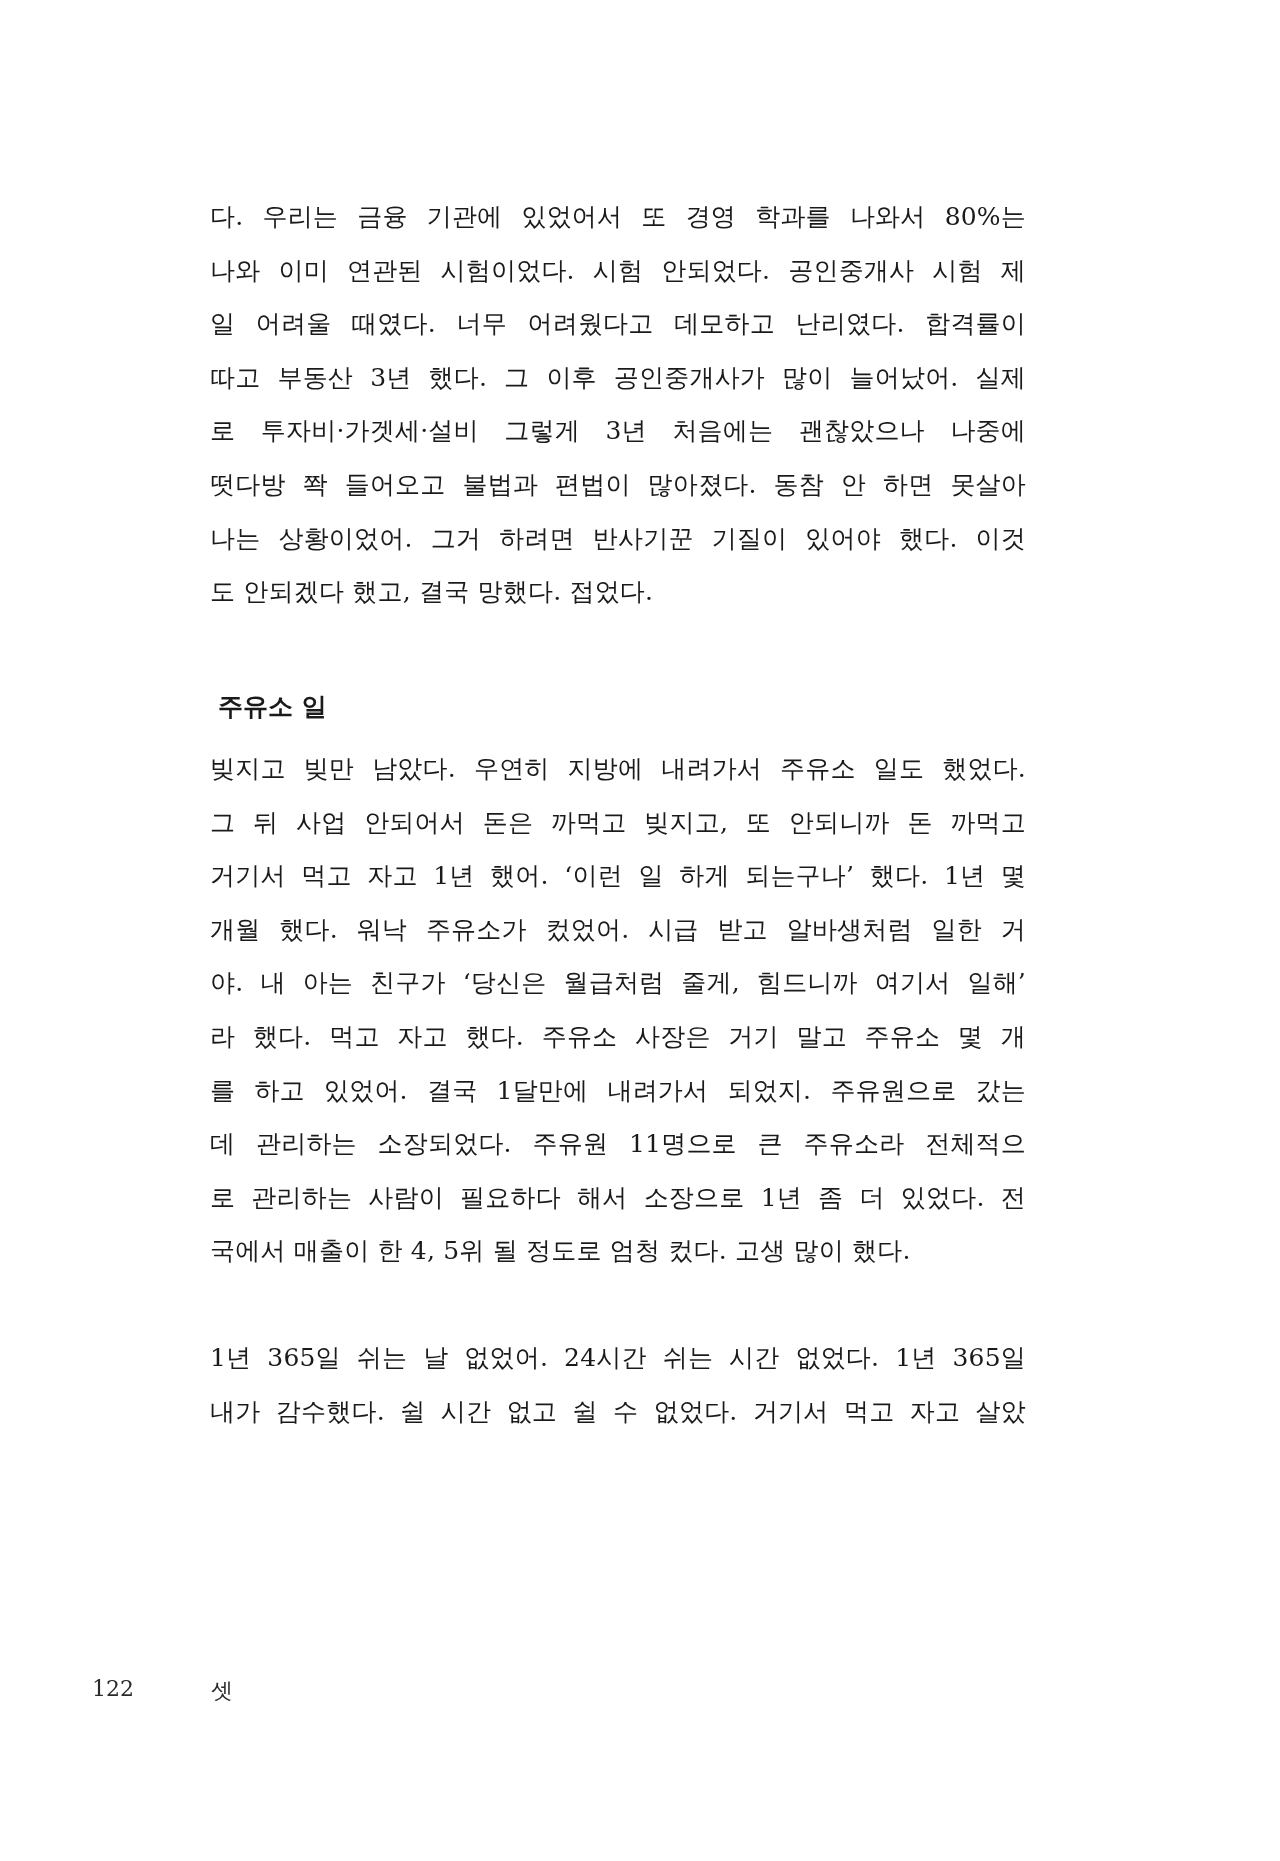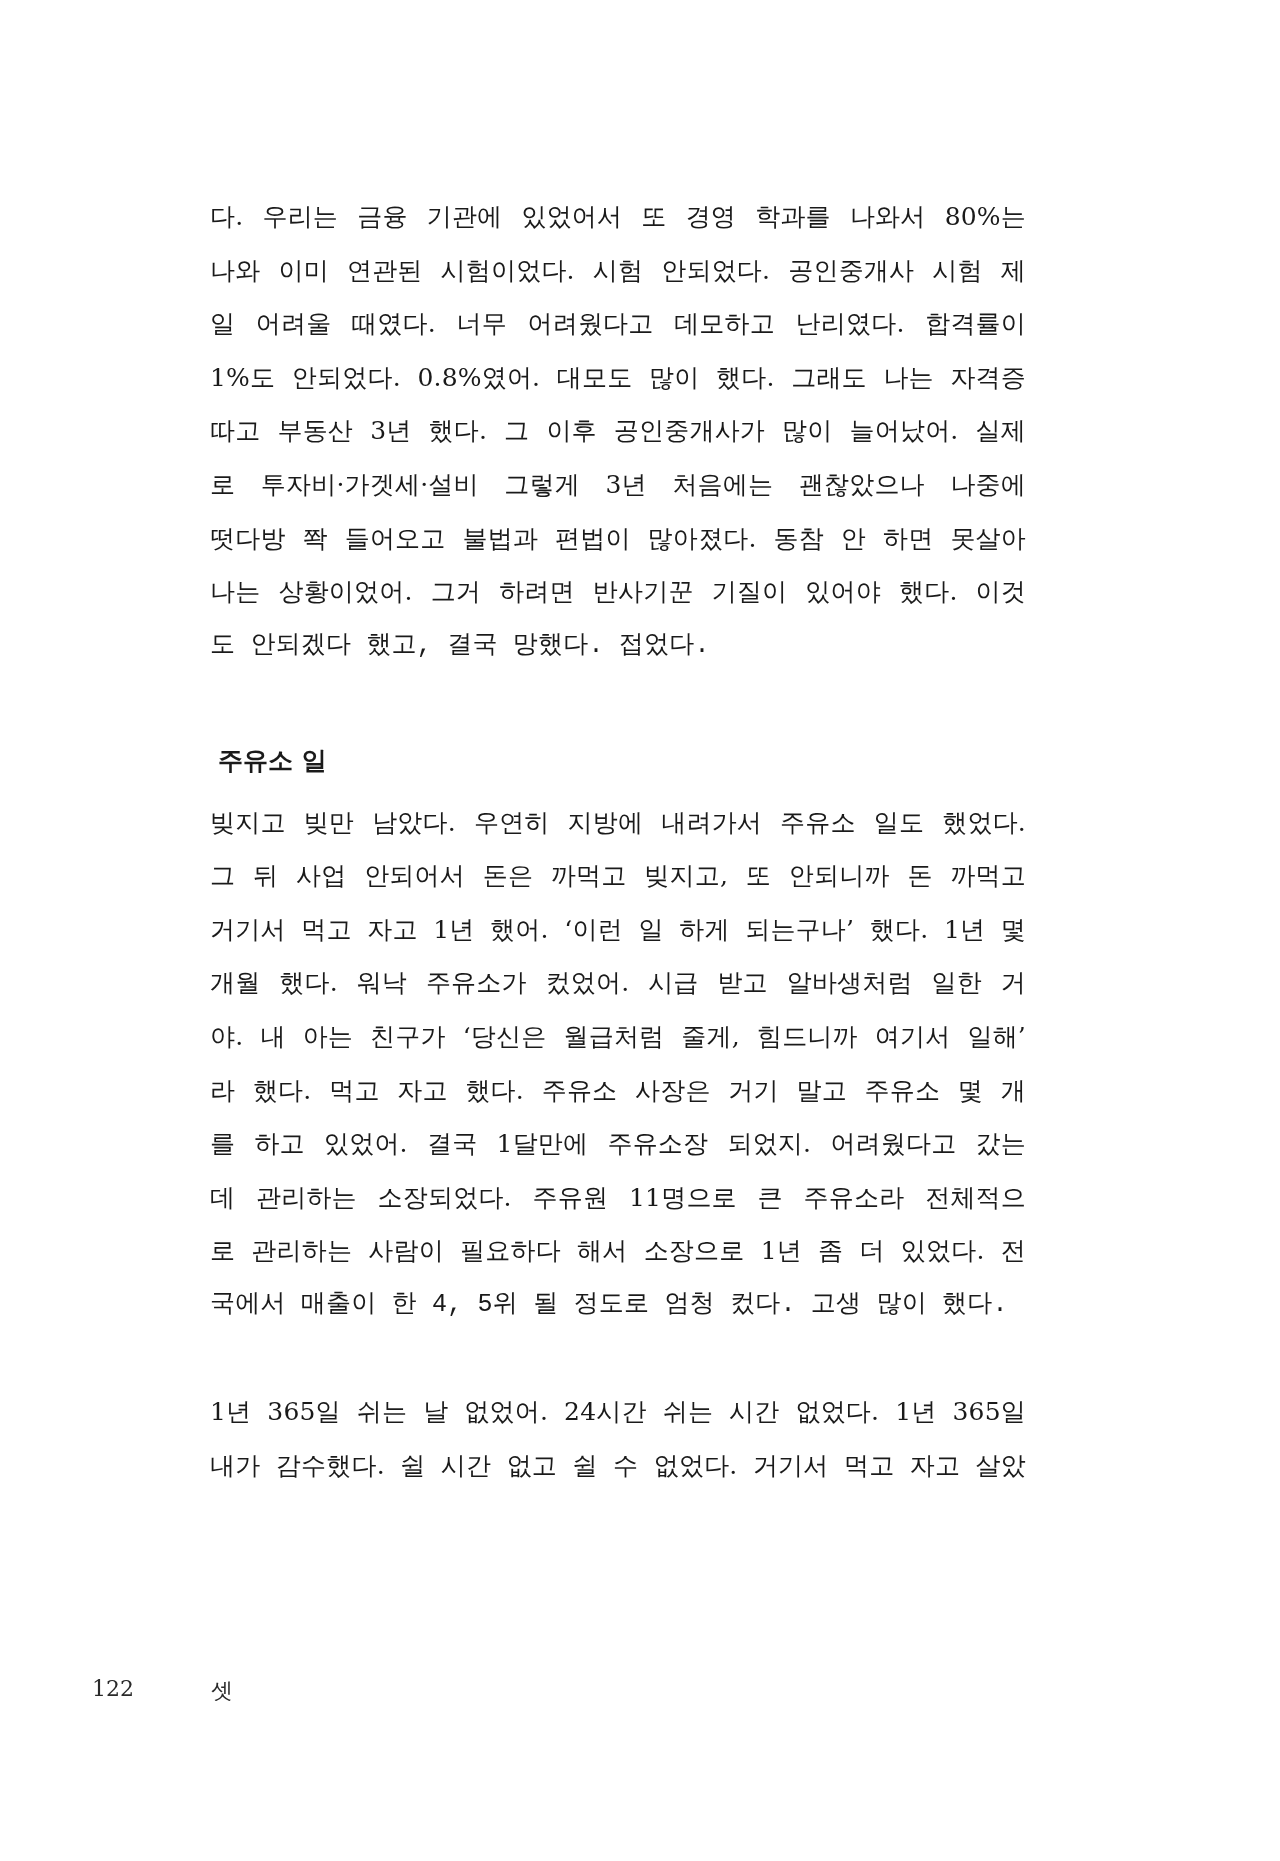--- a/index.html
+++ b/index.html
@@ -40,21 +40,20 @@
   }
   .line {
     display: block;
     height: 53.6px;
     text-align: justify;
     text-align-last: justify;
     white-space: nowrap;
   }
   .line.last {
     text-align-last: left;
-    font-family: Liberation Mono, monospace;
   }
   .para-gap {
     height: 53.6px;
   }
   .heading {
     margin: 8px;
     font-family: "DejaVu Sans", "Liberation Sans", sans-serif;
     font-weight: bold;
     font-size: 25px;
     line-height: 53.6px;
@@ -84,40 +83,39 @@
 </head>
 <body>
 
 <div class="page">
   <div class="body-text">
 
     <div class="para">
       <span class="line">다. 우리는 금융 기관에 있었어서 또 경영 학과를 나와서 80%는</span>
       <span class="line">나와 이미 연관된 시험이었다. 시험 안되었다. 공인중개사 시험 제</span>
       <span class="line">일 어려울 때였다. 너무 어려웠다고 데모하고 난리였다. 합격률이</span>
-      <span class="line">1%도 안되었다. 0.8%였어. 대모도 많이 했다. 그래도 나는 자격증</span>
       <span class="line">따고 부동산 3년 했다. 그 이후 공인중개사가 많이 늘어났어. 실제</span>
       <span class="line">로 투자비·가겟세·설비 그렇게 3년 처음에는 괜찮았으나 나중에</span>
       <span class="line">떳다방 쫙 들어오고 불법과 편법이 많아졌다. 동참 안 하면 못살아</span>
       <span class="line">나는 상황이었어. 그거 하려면 반사기꾼 기질이 있어야 했다. 이것</span>
       <span class="line last">도 안되겠다 했고, 결국 망했다. 접었다.</span>
     </div>
 
     <div class="para-gap"></div>
 
     <h2 class="heading">주유소 일</h2>
 
     <div class="para">
       <span class="line">빚지고 빚만 남았다. 우연히 지방에 내려가서 주유소 일도 했었다.</span>
       <span class="line">그 뒤 사업 안되어서 돈은 까먹고 빚지고, 또 안되니까 돈 까먹고</span>
       <span class="line">거기서 먹고 자고 1년 했어. ‘이런 일 하게 되는구나’ 했다. 1년 몇</span>
       <span class="line">개월 했다. 워낙 주유소가 컸었어. 시급 받고 알바생처럼 일한 거</span>
       <span class="line">야. 내 아는 친구가 ‘당신은 월급처럼 줄게, 힘드니까 여기서 일해’</span>
       <span class="line">라 했다. 먹고 자고 했다. 주유소 사장은 거기 말고 주유소 몇 개</span>
-      <span class="line">를 하고 있었어. 결국 1달만에 주유소장 되었지. 어려웠다고 갔는</span>
+      <span class="line">를 하고 있었어. 결국 1달만에 내려가서 되었지. 주유원으로 갔는</span>
       <span class="line">데 관리하는 소장되었다. 주유원 11명으로 큰 주유소라 전체적으</span>
       <span class="line">로 관리하는 사람이 필요하다 해서 소장으로 1년 좀 더 있었다. 전</span>
       <span class="line last">국에서 매출이 한 4, 5위 될 정도로 엄청 컸다. 고생 많이 했다.</span>
     </div>
 
     <div class="para-gap"></div>
 
     <div class="para">
       <span class="line">1년 365일 쉬는 날 없었어. 24시간 쉬는 시간 없었다. 1년 365일</span>
       <span class="line">내가 감수했다. 쉴 시간 없고 쉴 수 없었다. 거기서 먹고 자고 살았</span>

